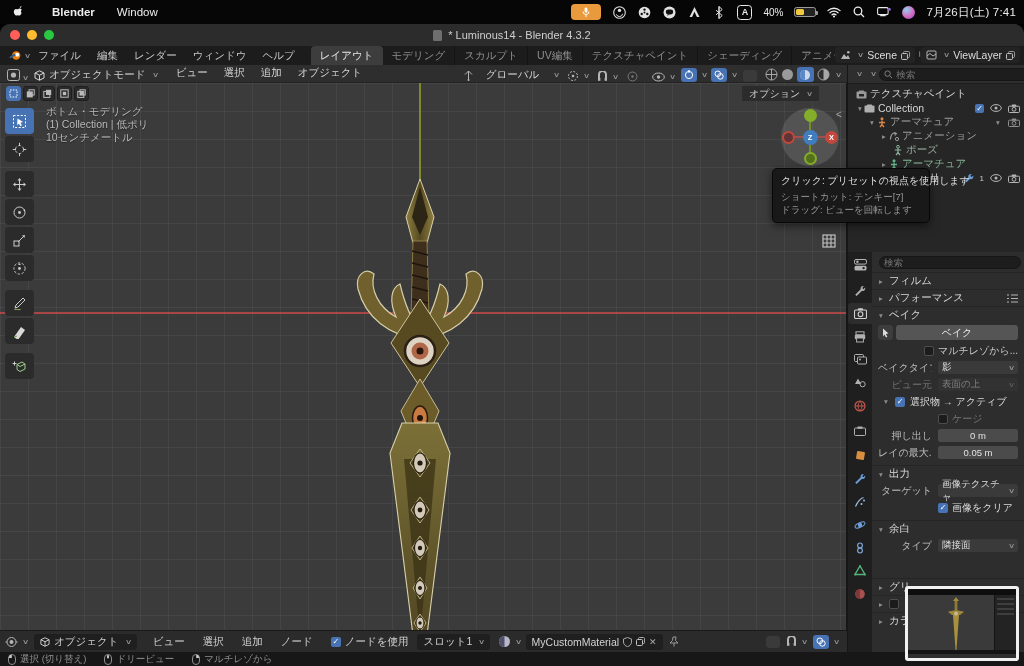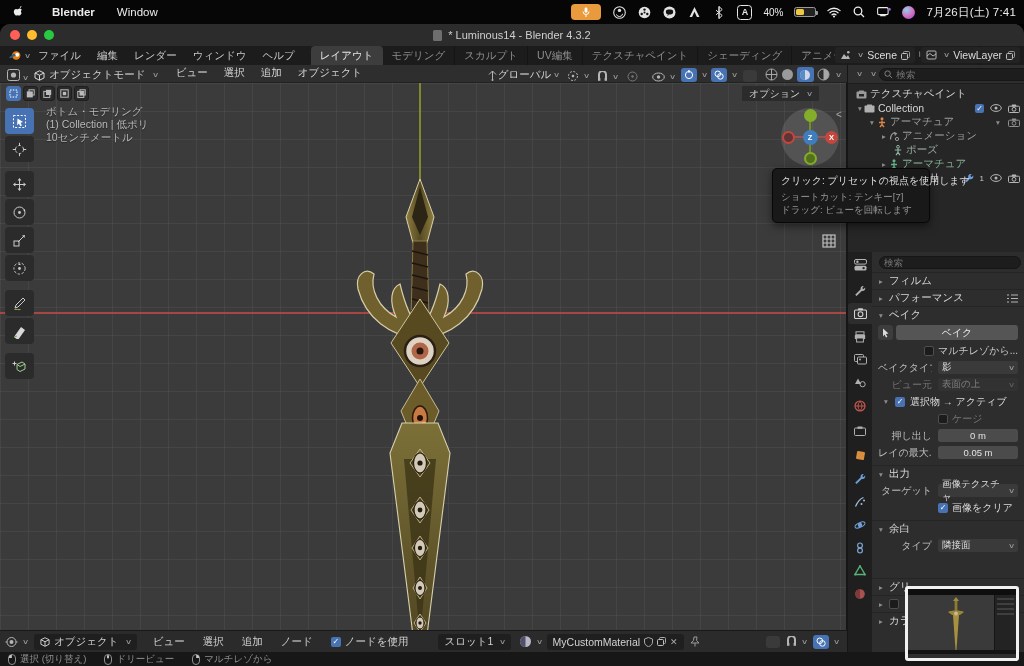--- a/index.html
+++ b/index.html
@@ -272,21 +272,21 @@
           <path d="M1 3l4.5 2.2L10 3M5.5 5.2v5" stroke="#d9d9d9" fill="none"></path>
         </svg>
       <span>オブジェクトモード</span>
       <span class="cv">∨</span>
     </span>
     <span class="mi" style="margin-left:10px">ビュー</span>
     <span class="mi">選択</span>
     <span class="mi">追加</span>
     <span class="mi">オブジェクト</span>
 
-    <span class="flex" style="margin-left:auto;gap:0">
+    <span class="flex" style="margin-left:auto;gap:12px">
       <svg width="11" height="11" viewBox="0 0 11 11">
           <path d="M5.5 10V1M5.5 1L2 4.5M5.5 1L9 4.5" stroke="#b5b5b5" fill="none"></path>
           <circle cx="5.5" cy="10" r="1" fill="#b5b5b5"></circle>
         </svg>
       <span>グローバル</span>
       <span class="cv">∨</span>
     </span>
     <span class="flex" style="margin-left:8px;gap:2px">
       <svg width="12" height="12" viewBox="0 0 12 12">
           <circle cx="6" cy="6" r="4.5" fill="none" stroke="#b5b5b5" stroke-dasharray="2 1.5"></circle>
@@ -955,21 +955,21 @@
       <span class="cv">∨</span>
     </span>
     <span class="mi" style="margin-left:6px">ビュー</span>
     <span class="mi">選択</span>
     <span class="mi">追加</span>
     <span class="mi">ノード</span>
     <span class="flex" style="gap:4px;margin-left:8px">
       <span class="chk">✓</span>
       <span>ノードを使用</span>
     </span>
-    <span class="sh-pill" style="margin-left:28px">
+    <span class="sh-pill" style="margin-left:7px">
       <span>スロット1</span>
       <span class="cv">∨</span>
     </span>
     <span class="flex" style="gap:2px;margin-left:6px">
       <svg width="13" height="13" viewBox="0 0 13 13">
           <circle cx="6.5" cy="6.5" r="5.5" fill="#b8b8c8"></circle>
           <path d="M6.5 1a5.5 5.5 0 0 0 0 11z" fill="#50506a"></path>
         </svg>
       <span class="cv">∨</span>
     </span>

